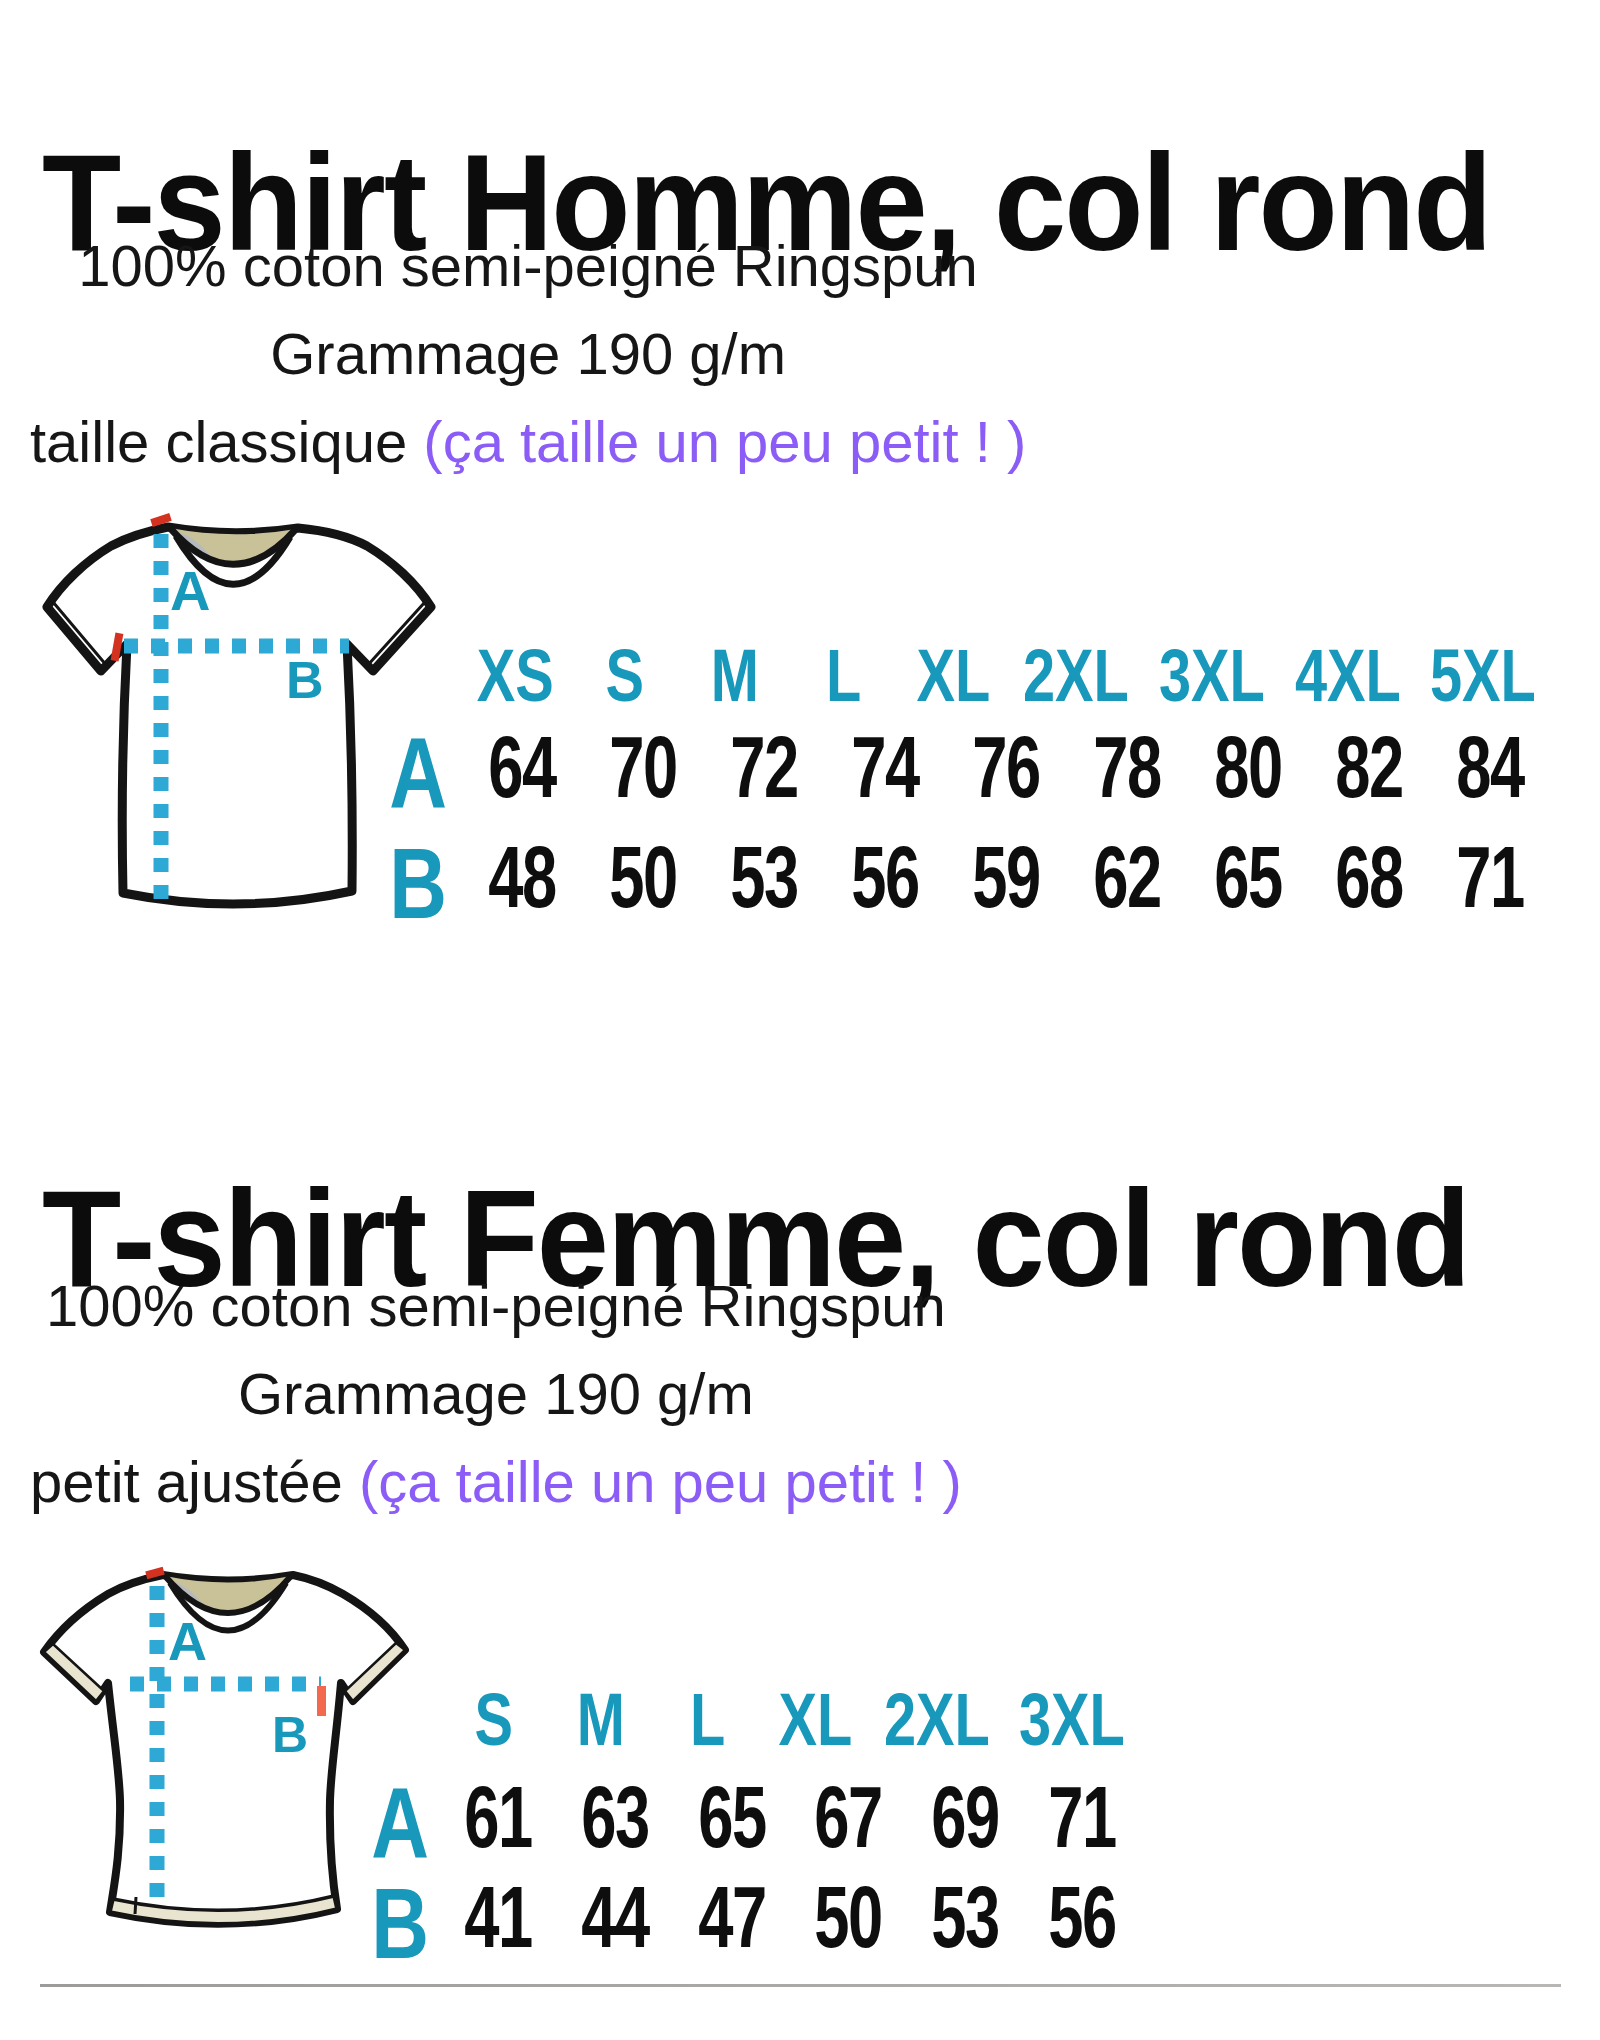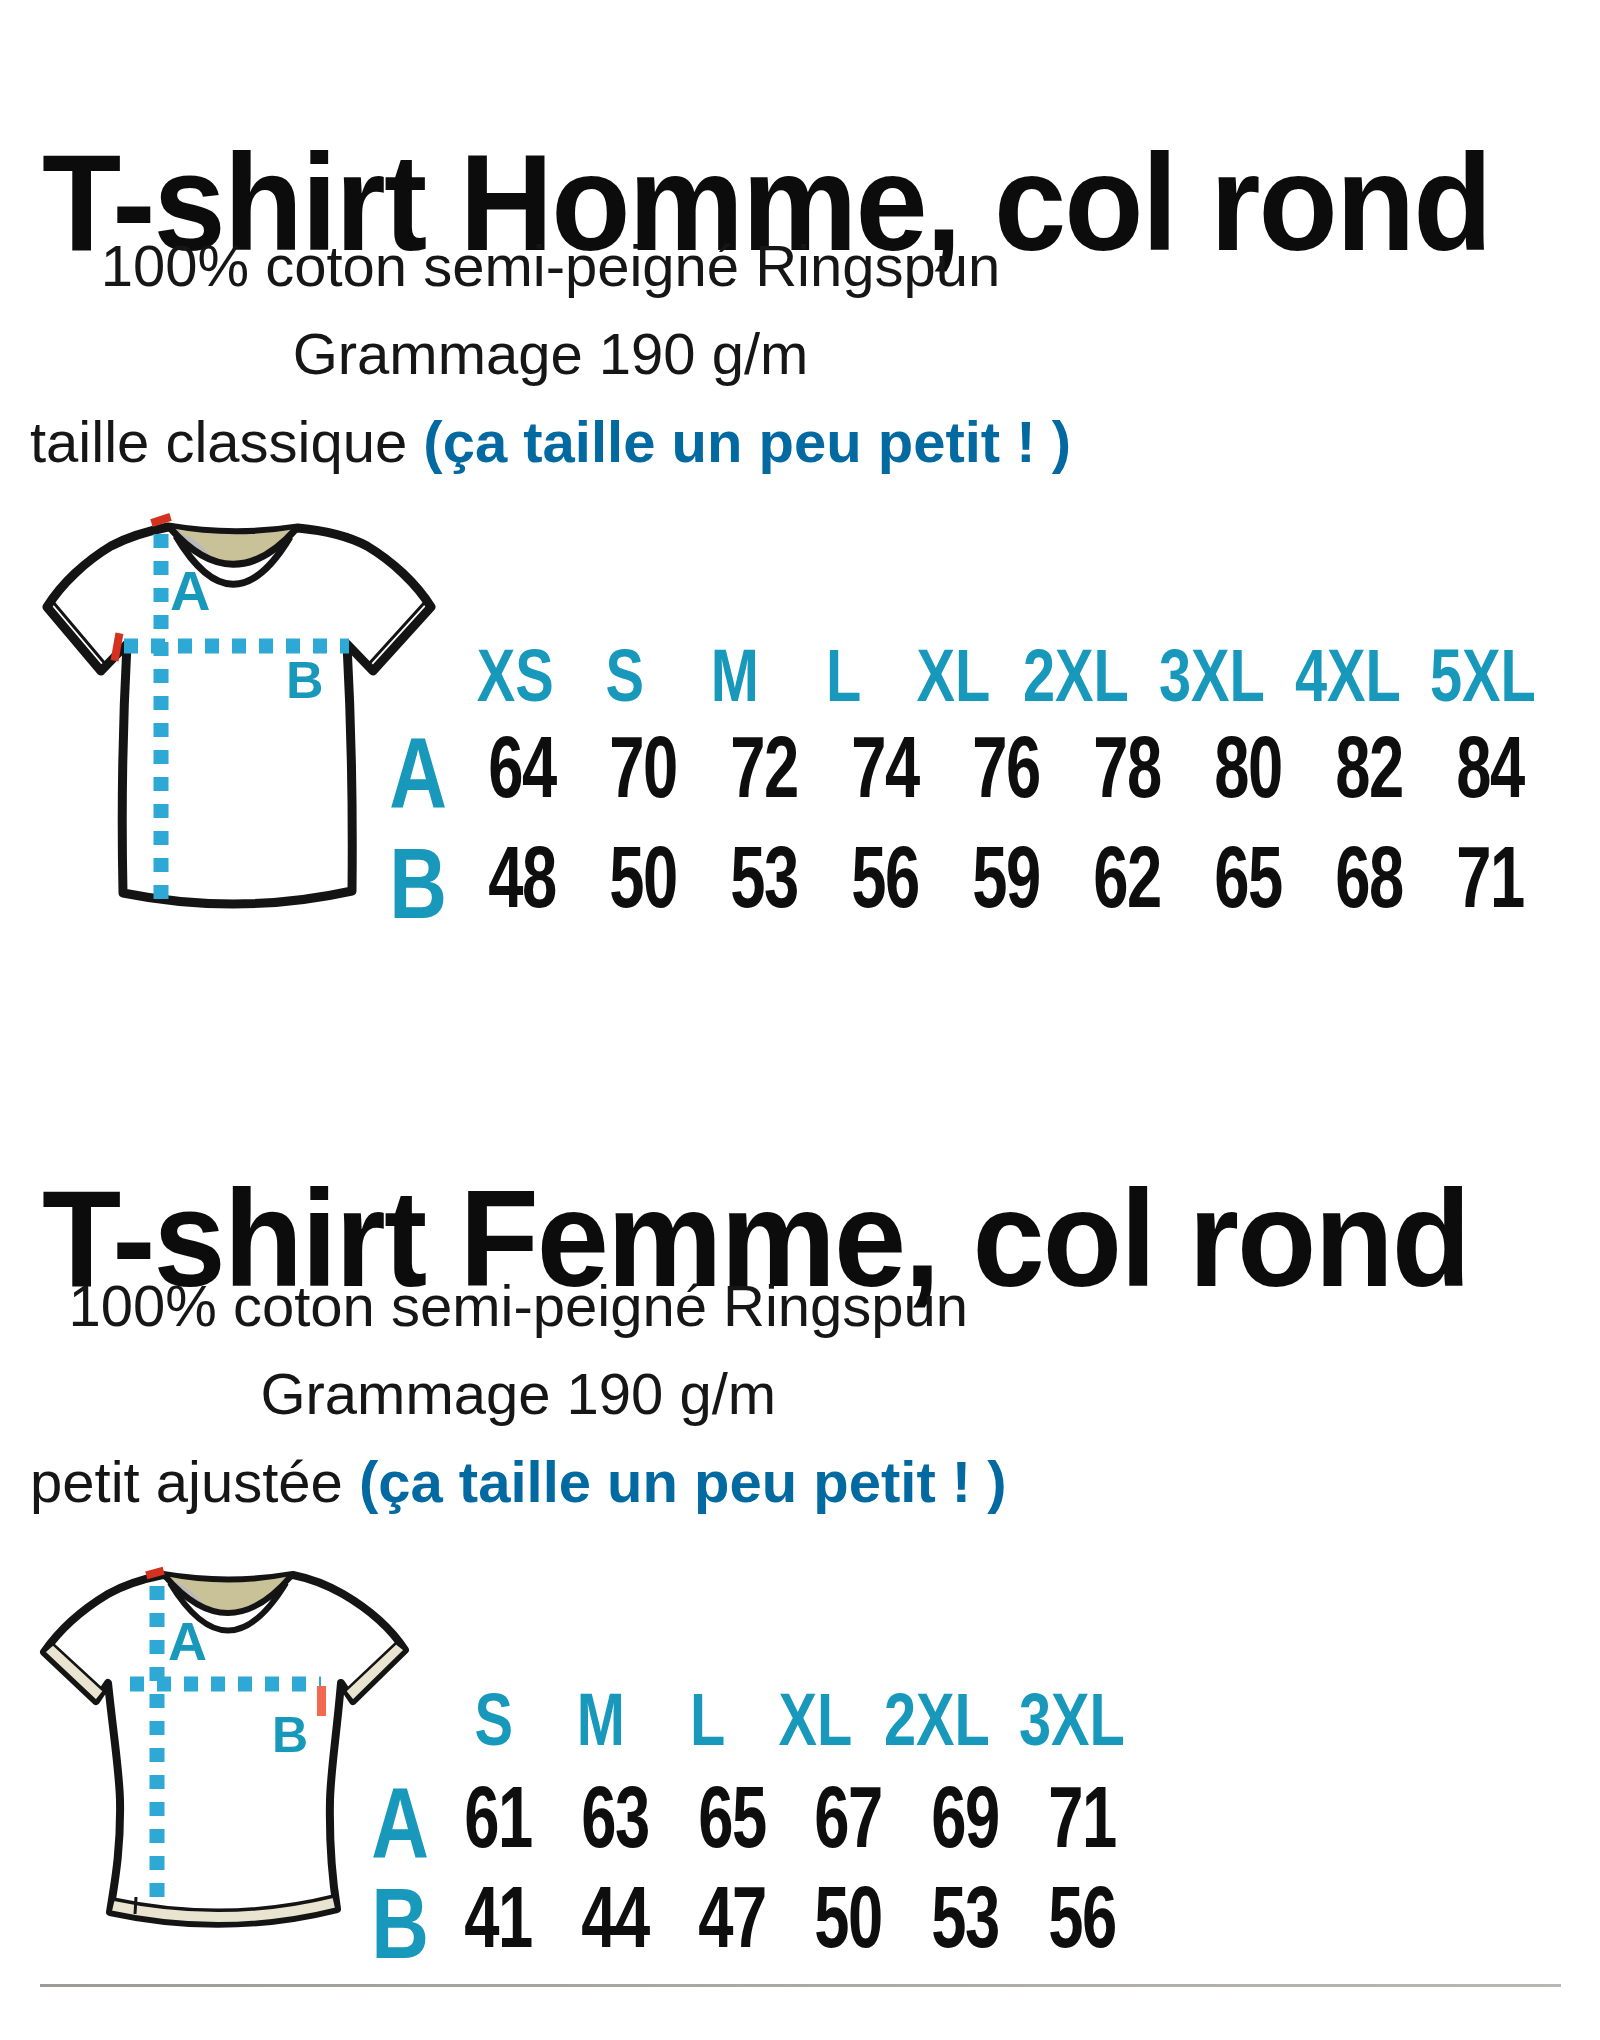--- a/index.html
+++ b/index.html
@@ -15,21 +15,21 @@
     position:absolute;left:42px;top:41px;
     font-size:138px;font-weight:bold;line-height:1;letter-spacing:-2px;
     transform:scaleX(.94);transform-origin:0 0;white-space:nowrap;color:#0c0c0c;
   }
   .sec-women .sec-title{top:37px;}
 
   .desc{
     position:absolute;left:30px;top:222px;
     font-size:58px;line-height:88px;white-space:nowrap;color:#161616;text-align:center;
   }
-  .desc .teal{font-weight:bold;color:#0369a1;}
+  .desc .teal{font-weight:normal;color:#8b5cf6;}
 
   .shirt-svg{position:absolute;}
 
   
   .trow{position:absolute;display:grid;align-items:start;line-height:1;}
   .sec-men  .trow{left:376px;width:1175px;grid-template-columns:85px repeat(9,1fr);}
   .sec-women .trow{left:360px;width:780px;grid-template-columns:80px repeat(6,1fr);}
   .r-head{top:639px;}
   .r-a{top:723px;}
   .r-b{top:833px;}

